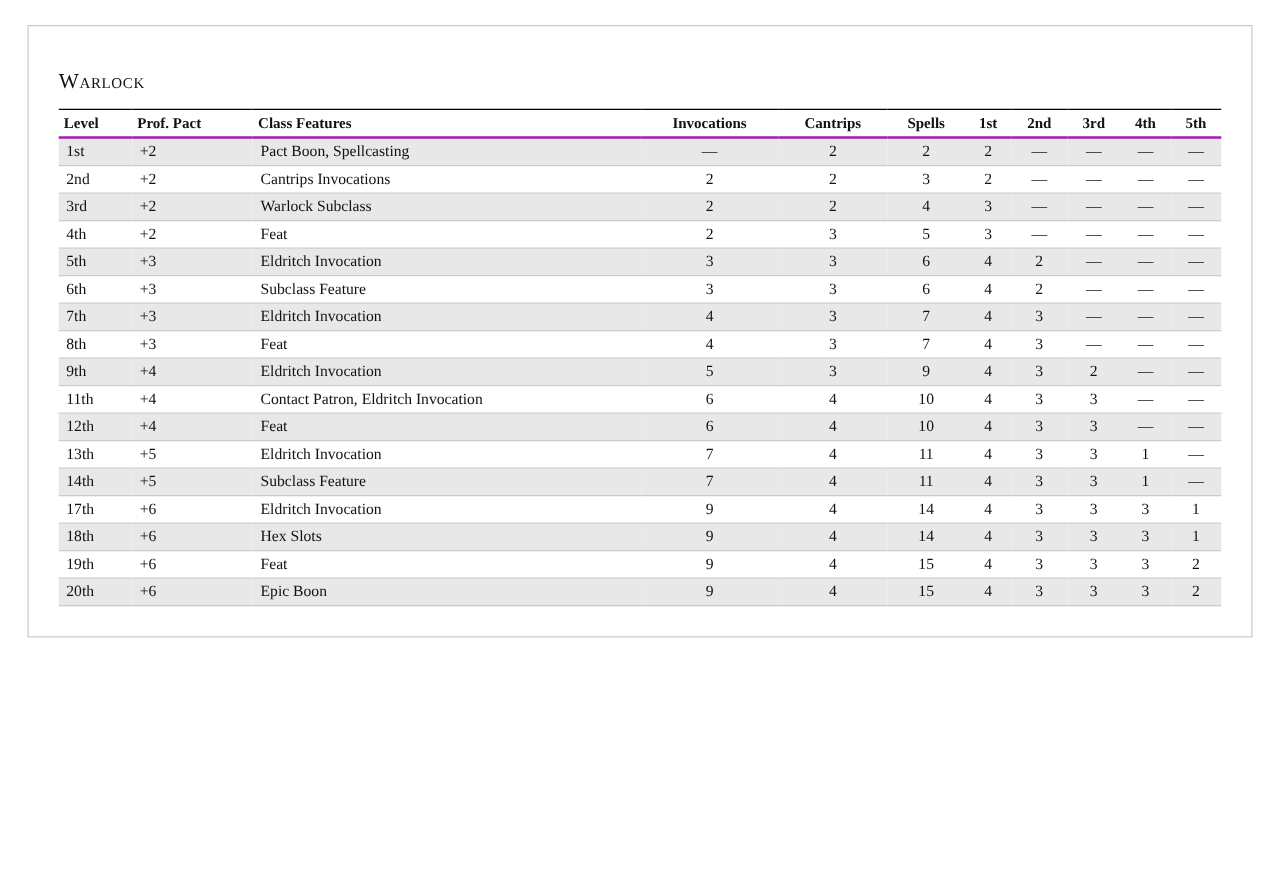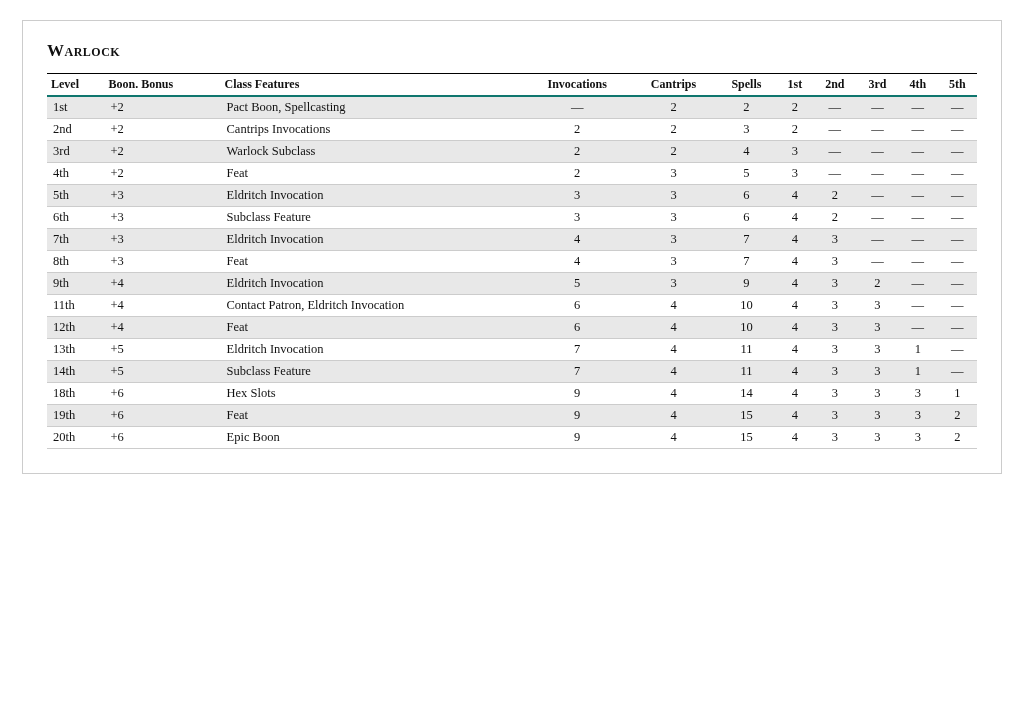--- a/index.html
+++ b/index.html
@@ -12,43 +12,44 @@
     }
     .page-container {
       max-width: 980px;
       margin: 0 auto;
       border: 1px solid #ccc;
       padding: 20px 24px 24px;
       background: #fff;
     }
     .page-title {
       font-variant: small-caps;
-      font-weight: bold;
+      font-weight: normal;
       font-size: 17px;
       margin-bottom: 12px;
       letter-spacing: 0.5px;
+      margin-top: 14px;
     }
     .warlock-table {
       width: 100%;
       border-collapse: collapse;
       font-size: 12.5px;
     }
     .warlock-table thead tr.header-row-1 th {
       text-align: center;
       font-weight: bold;
       border-bottom: none;
       padding: 2px 4px;
       font-family: Georgia, serif;
       font-size: 12px;
     }
     .warlock-table thead tr.header-row-2 th {
       text-align: center;
       font-weight: bold;
       border-top: 1px solid #000;
-      border-bottom: 2px solid #0f766e;
+      border-bottom: 2px solid #a21caf;
       padding: 3px 4px;
       font-family: Georgia, serif;
       font-size: 12px;
     }
     .warlock-table thead tr.header-row-2 th.left-align {
       text-align: left;
     }
     .warlock-table tbody tr {
       border-bottom: 1px solid #ccc;
     }
@@ -84,21 +85,21 @@
 
 <div class="page-container">
   <div class="page-title">Warlock</div>
 
   <table class="warlock-table">
     <thead>
 
 
       <tr class="header-row-2">
         <th class="left-align">Level</th>
-        <th class="left-align">Boon. Bonus</th>
+        <th class="left-align">Prof. Pact</th>
         <th class="left-align">Class Features</th>
         <th>Invocations</th>
         <th>Cantrips</th>
         <th>Spells</th>
         <th>1st</th>
         <th>2nd</th>
         <th>3rd</th>
         <th>4th</th>
         <th>5th</th>
       </tr>
@@ -267,20 +268,33 @@
           <td>7</td>
           <td>4</td>
           <td>11</td>
           <td>4</td>
           <td>3</td>
           <td>3</td>
           <td>1</td>
           <td>—</td>
         </tr>
         <tr>
+          <td class="left-align">17th</td>
+          <td class="left-align">+6</td>
+          <td class="left-align">Eldritch Invocation</td>
+          <td>9</td>
+          <td>4</td>
+          <td>14</td>
+          <td>4</td>
+          <td>3</td>
+          <td>3</td>
+          <td>3</td>
+          <td>1</td>
+        </tr>
+        <tr>
           <td class="left-align">18th</td>
           <td class="left-align">+6</td>
           <td class="left-align">Hex Slots</td>
           <td>9</td>
           <td>4</td>
           <td>14</td>
           <td>4</td>
           <td>3</td>
           <td>3</td>
           <td>3</td>

